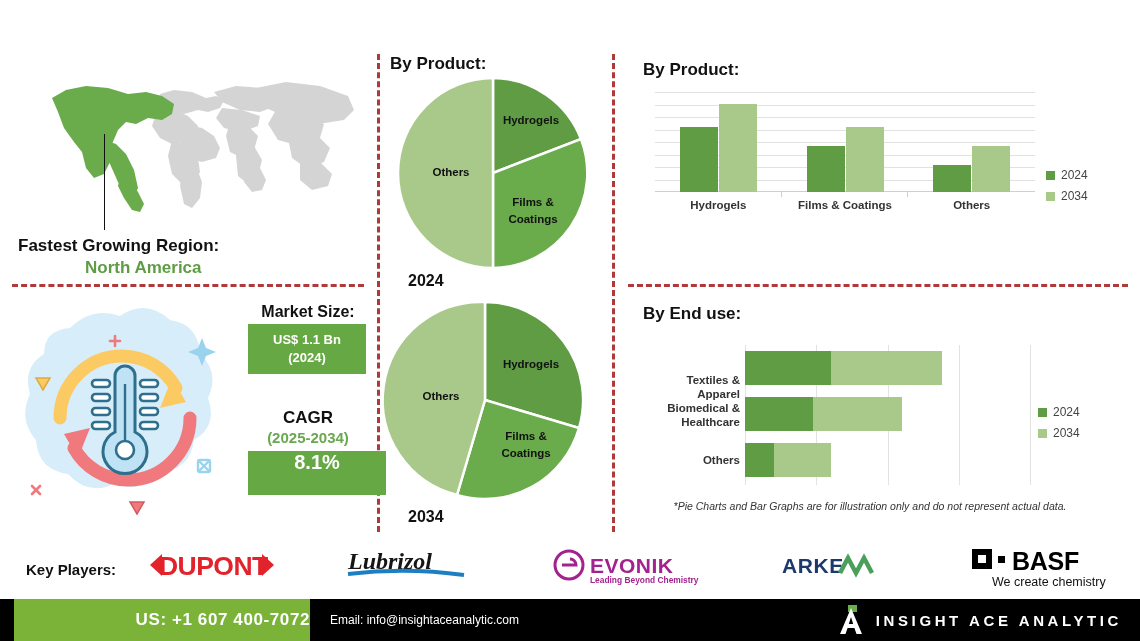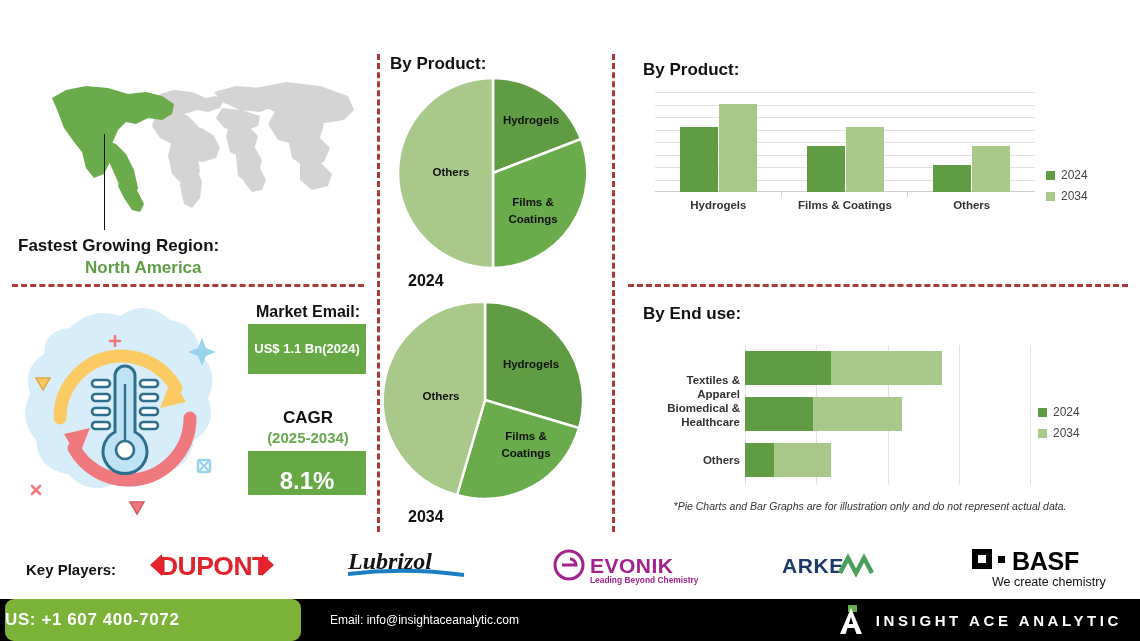--- a/index.html
+++ b/index.html
@@ -54,36 +54,36 @@
   .thermo { position: absolute; left: 14px; top: 300px; width: 222px; height: 218px; }
   .thermo svg { width:100%; height:100%; display:block; }
 
   
   .ms-title {
     position: absolute; left: 245px; top: 303px; width: 126px; text-align: center;
     font-size: 16px; font-weight: bold; color: #111;
   }
   .ms-box {
     position: absolute; left: 248px; top: 324px; width: 118px; height: 50px;
-    background: #66a844; display: flex; 
+    background: #66a844; display: flex; flex-direction: column;
     align-items: center; justify-content: center; color: #fff;
     font-size: 13px; font-weight: bold; line-height: 1.4;
   }
   .cagr-title {
     position: absolute; left: 245px; top: 408px; width: 126px; text-align: center;
     font-size: 17px; font-weight: bold; color: #111;
   }
   .cagr-years {
     position: absolute; left: 245px; top: 429px; width: 126px; text-align: center;
     font-size: 15px; font-weight: bold; color: #6aa84f;
   }
   .cagr-box {
-    position: absolute; left: 248px; top: 451px; width: 118px; height: 44px;
-    background: #66a844; display: flex; align-items: flex-end; justify-content: center;
-    color: #fff; font-size: 24px; font-weight: bold;
+    position: absolute; left: 248px; top: 451px; width: 138px; height: 44px;
+    background: #66a844; display: flex; align-items: flex-start; justify-content: center;
+    color: #fff; font-size: 20px; font-weight: bold;
   }
 
   
   .sec-title { position: absolute; font-size: 17px; font-weight: bold; color: #111; }
   .pie-title-1 { left: 390px; top: 54px; }
   .pie-year { position: absolute; font-size: 16px; font-weight: bold; color: #111; }
   .pie-year-1 { left: 408px; top: 272px; }
   .pie-year-2 { left: 408px; top: 508px; }
   .pie-wrap { position: absolute; }
   .pie-1 { left: 393px; top: 78px; width: 200px; height: 190px; }
@@ -141,22 +141,22 @@
   .logo { position: absolute; }
   .logo-dupont { left: 146px; top: 548px; }
   .logo-lubrizol { left: 344px; top: 548px; }
   .logo-evonik { left: 552px; top: 549px; }
   .logo-arkema { left: 782px; top: 553px; }
   .logo-basf { left: 972px; top: 545px; }
 
   
   .footer { position: absolute; left: 0; top: 599px; width: 1140px; height: 42px; background: #000; }
   .footer-phone {
-    position: absolute; left: 5px; top: 0; width: 296px; height: 42px;
-    background: #7ab338; display: flex; align-items: center; justify-content: flex-start; border-radius: 9px;
+    position: absolute; left: 14px; top: 0; width: 296px; height: 42px;
+    background: #7ab338; display: flex; align-items: center; justify-content: flex-end;
   }
   .footer-phone span { color: #fff; font-size: 17px; font-weight: bold; letter-spacing: .6px; }
   .footer-email {
     position: absolute; left: 330px; top: 0; height: 42px;
     display: flex; align-items: center;
   }
   .footer-email span { color: #fff; font-size: 12px; }
   .footer-brand {
     position: absolute; right: 18px; top: 0; height: 42px;
     display: flex; align-items: center; gap: 12px;
@@ -233,21 +233,21 @@
       <path d="M22 78 l14 0 -7 12 z" fill="#fcca63" stroke="#e0a93f" stroke-width="1.5"></path>
       <path d="M116 202 l14 0 -7 12 z" fill="#f0797d" stroke="#d4595f" stroke-width="1.5"></path>
       <g fill="none" stroke="#9ad3ee" stroke-width="2.4">
         <rect x="184" y="160" width="12" height="12" rx="2"></rect>
         <line x1="184" y1="160" x2="196" y2="172"></line>
           <line x1="196" y1="160" x2="184" y2="172"></line>
       </g>
     </svg>
   </div>
 
-  <div class="ms-title">Market Email:</div>
+  <div class="ms-title">Market Size:</div>
   <div class="ms-box">
     <div>US$ 1.1 Bn</div>
     <div>(2024)</div>
   </div>
   <div class="cagr-title">CAGR</div>
   <div class="cagr-years">(2025-2034)</div>
   <div class="cagr-box">
     <span>8.1%</span>
   </div>
 

